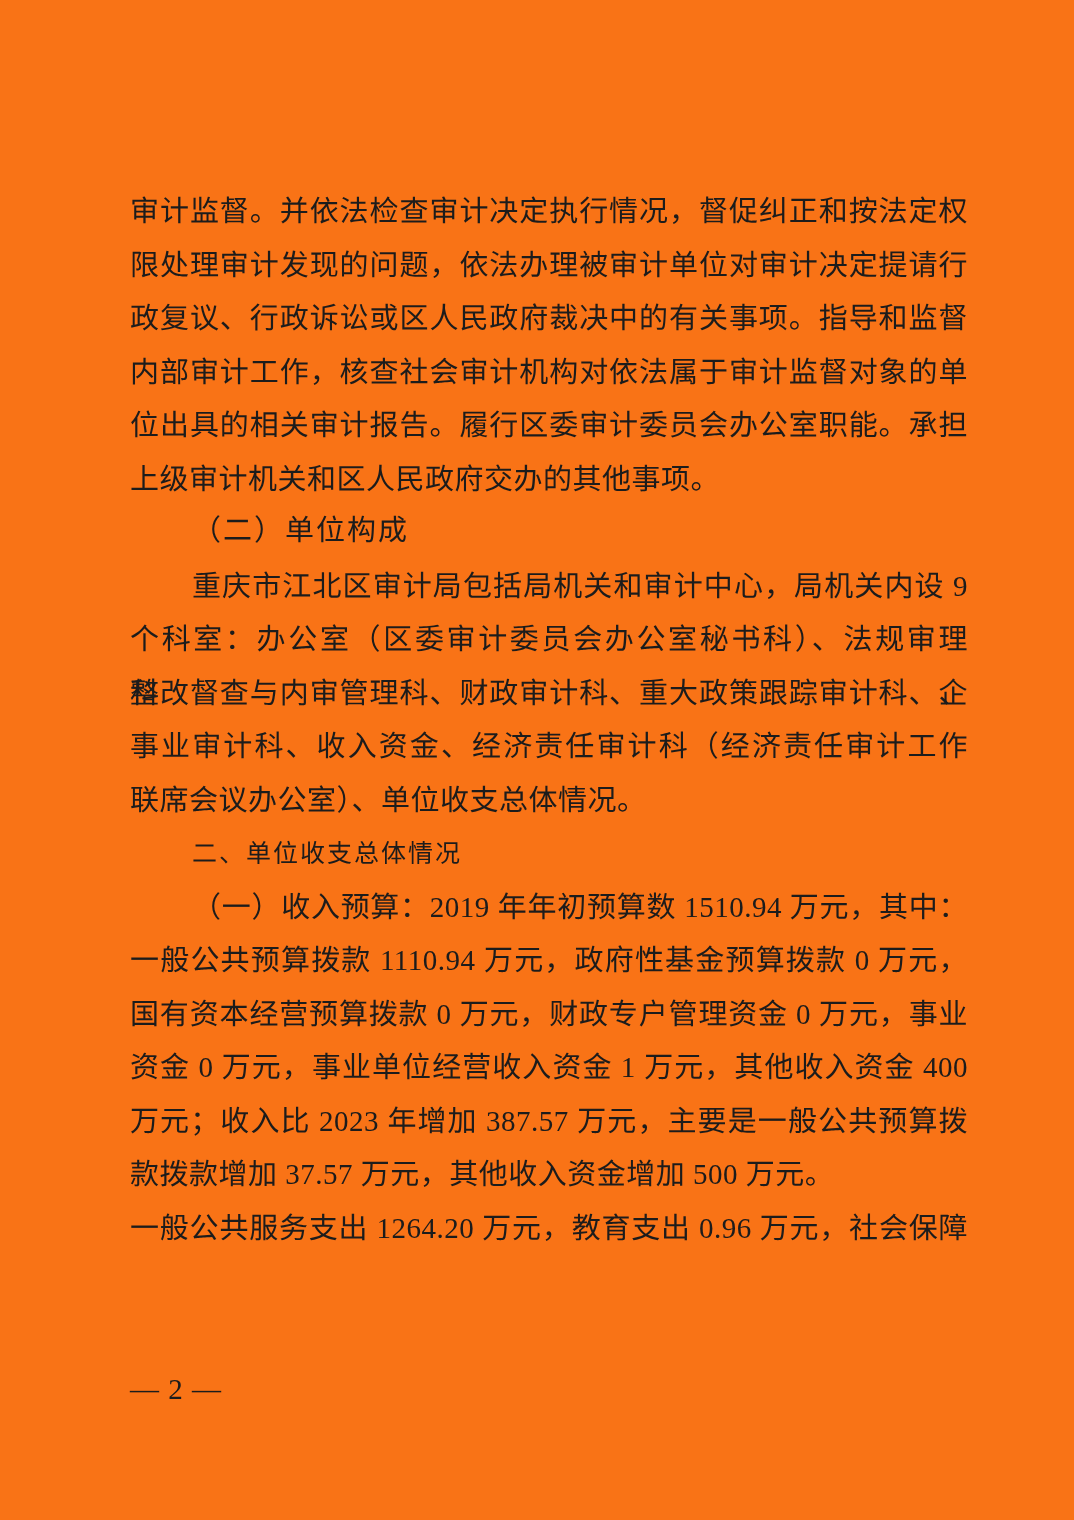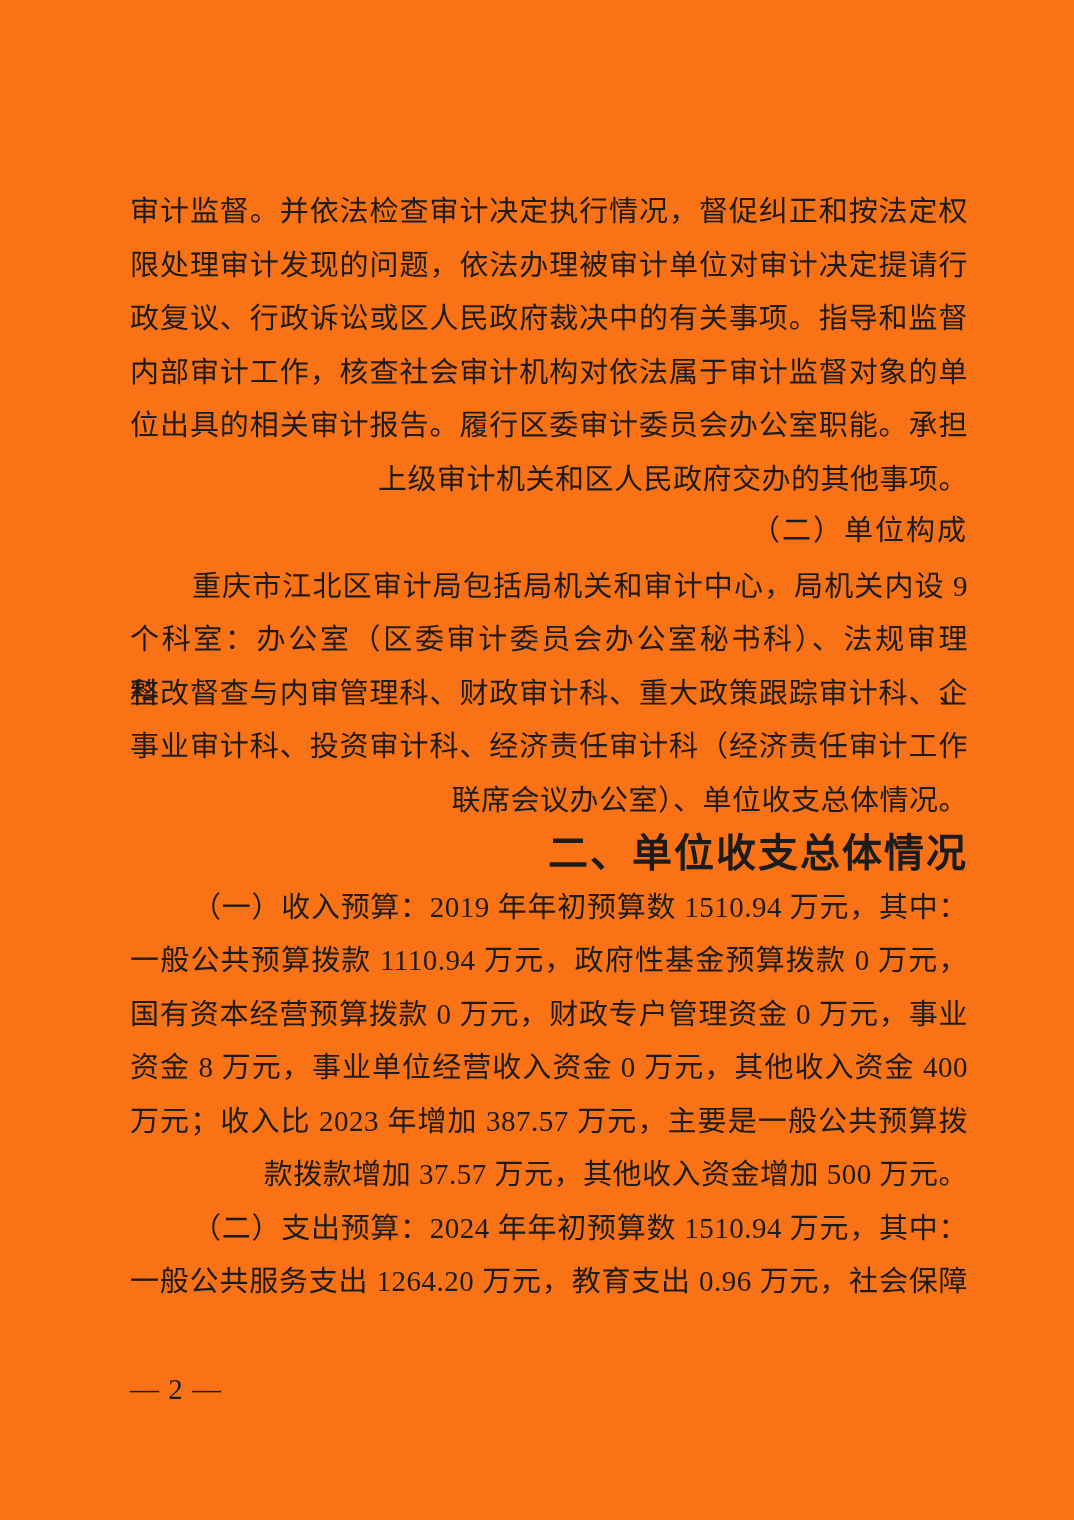--- a/index.html
+++ b/index.html
@@ -25,36 +25,36 @@
     left: 130px;
     top: 185px;
     width: 838px;
   }
   .line {
     line-height: 53.5px;
     height: 53.5px;
     font-size: 29px;
     letter-spacing: 0.5px;
     white-space: normal;
-    text-align: right;
+    text-align: left;
   }
   
   .line.fill {
     text-align: justify;
     text-align-last: justify;
     text-justify: inter-character;
   }
   .line.indent {
     padding-left: 62px;
   }
   
   .line.hei {
     font-family: "Liberation Sans", "DejaVu Sans", sans-serif;
-    font-weight: bold;
-    font-size: 40px;
+    font-weight: normal;
+    font-size: 25px;
     letter-spacing: 2px;
   }
   
   .line.kaiti {
     font-weight: 500;
     letter-spacing: 2px;
     font-family: Liberation Mono, monospace;
   }
   .page-number {
     position: absolute;
@@ -75,26 +75,25 @@
       <div class="line body fill">审计监督。并依法检查审计决定执行情况，督促纠正和按法定权</div>
       <div class="line body fill">限处理审计发现的问题，依法办理被审计单位对审计决定提请行</div>
       <div class="line body fill">政复议、行政诉讼或区人民政府裁决中的有关事项。指导和监督</div>
       <div class="line body fill">内部审计工作，核查社会审计机构对依法属于审计监督对象的单</div>
       <div class="line body fill">位出具的相关审计报告。履行区委审计委员会办公室职能。承担</div>
       <div class="line body">上级审计机关和区人民政府交办的其他事项。</div>
       <div class="line kaiti indent">（二）单位构成</div>
       <div class="line body fill indent">重庆市江北区审计局包括局机关和审计中心，局机关内设 9</div>
       <div class="line body fill">个科室：办公室（区委审计委员会办公室秘书科）、法规审理科、</div>
       <div class="line body fill">整改督查与内审管理科、财政审计科、重大政策跟踪审计科、企</div>
-      <div class="line body fill">事业审计科、投资审计科、经济责任审计科（经济责任审计工作</div>
+      <div class="line body fill">事业审计科、收入资金、经济责任审计科（经济责任审计工作</div>
       <div class="line body">联席会议办公室）、单位收支总体情况。</div>
       <div class="line hei indent">二、单位收支总体情况</div>
       <div class="line body fill indent">（一）收入预算：2019 年年初预算数 1510.94 万元，其中：</div>
       <div class="line body fill">一般公共预算拨款 1110.94 万元，政府性基金预算拨款 0 万元，</div>
       <div class="line body fill">国有资本经营预算拨款 0 万元，财政专户管理资金 0 万元，事业</div>
-      <div class="line body fill">资金 8 万元，事业单位经营收入资金 0 万元，其他收入资金 400</div>
+      <div class="line body fill">资金 0 万元，事业单位经营收入资金 1 万元，其他收入资金 400</div>
       <div class="line body fill">万元；收入比 2023 年增加 387.57 万元，主要是一般公共预算拨</div>
       <div class="line body">款拨款增加 37.57 万元，其他收入资金增加 500 万元。</div>
-      <div class="line body fill indent">（二）支出预算：2024 年年初预算数 1510.94 万元，其中：</div>
       <div class="line body fill">一般公共服务支出 1264.20 万元，教育支出 0.96 万元，社会保障</div>
     </div>
   <div class="page-number">— 2 —</div>
 </div>
 
 </body></html>

